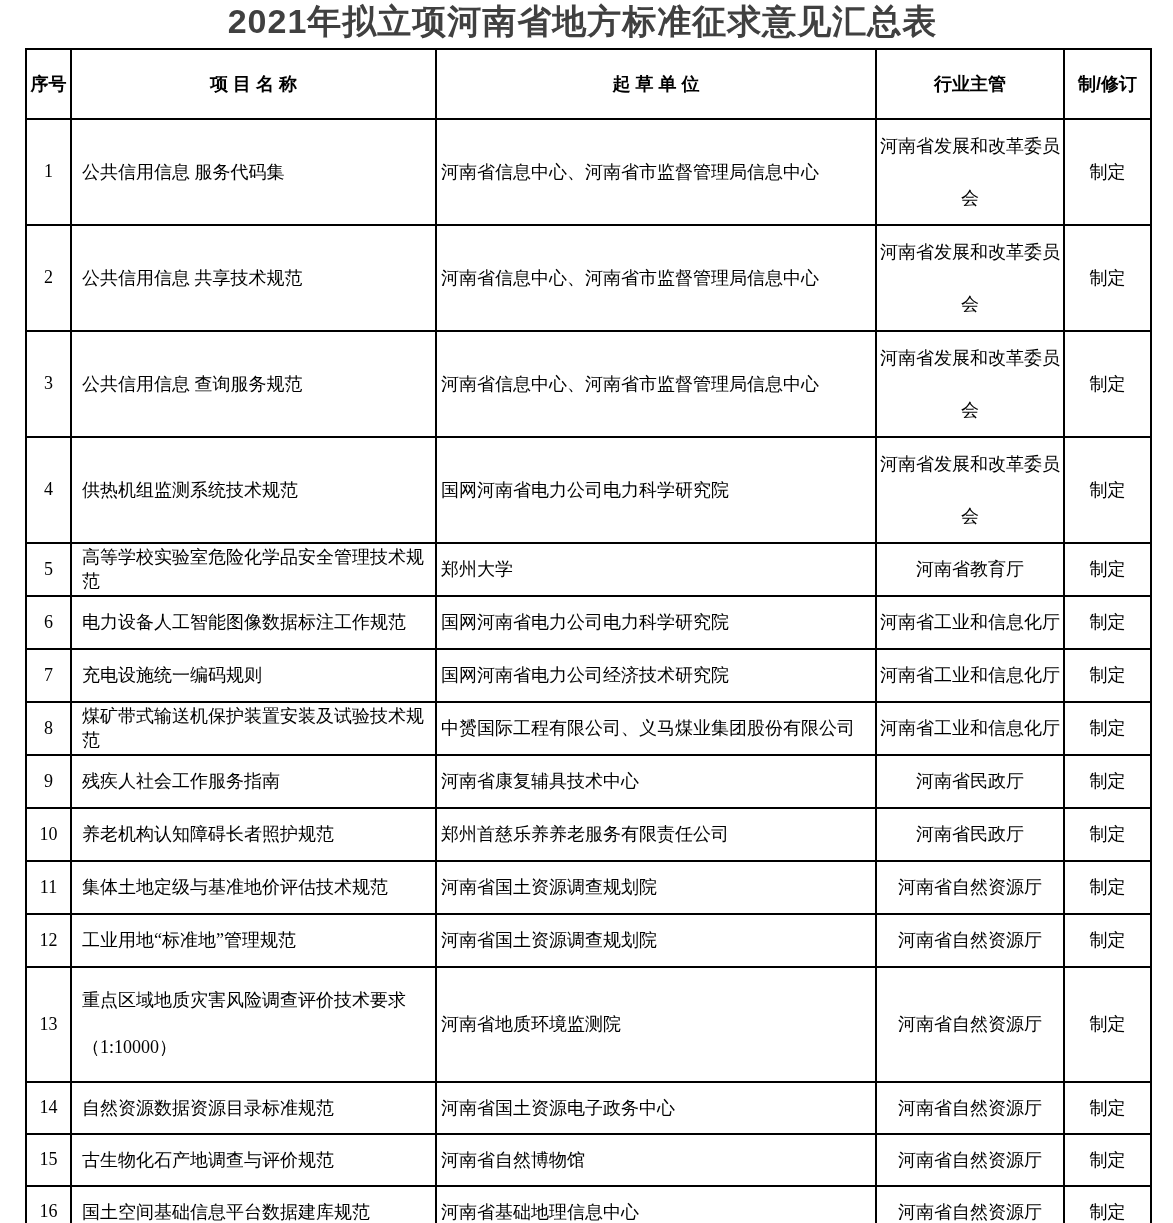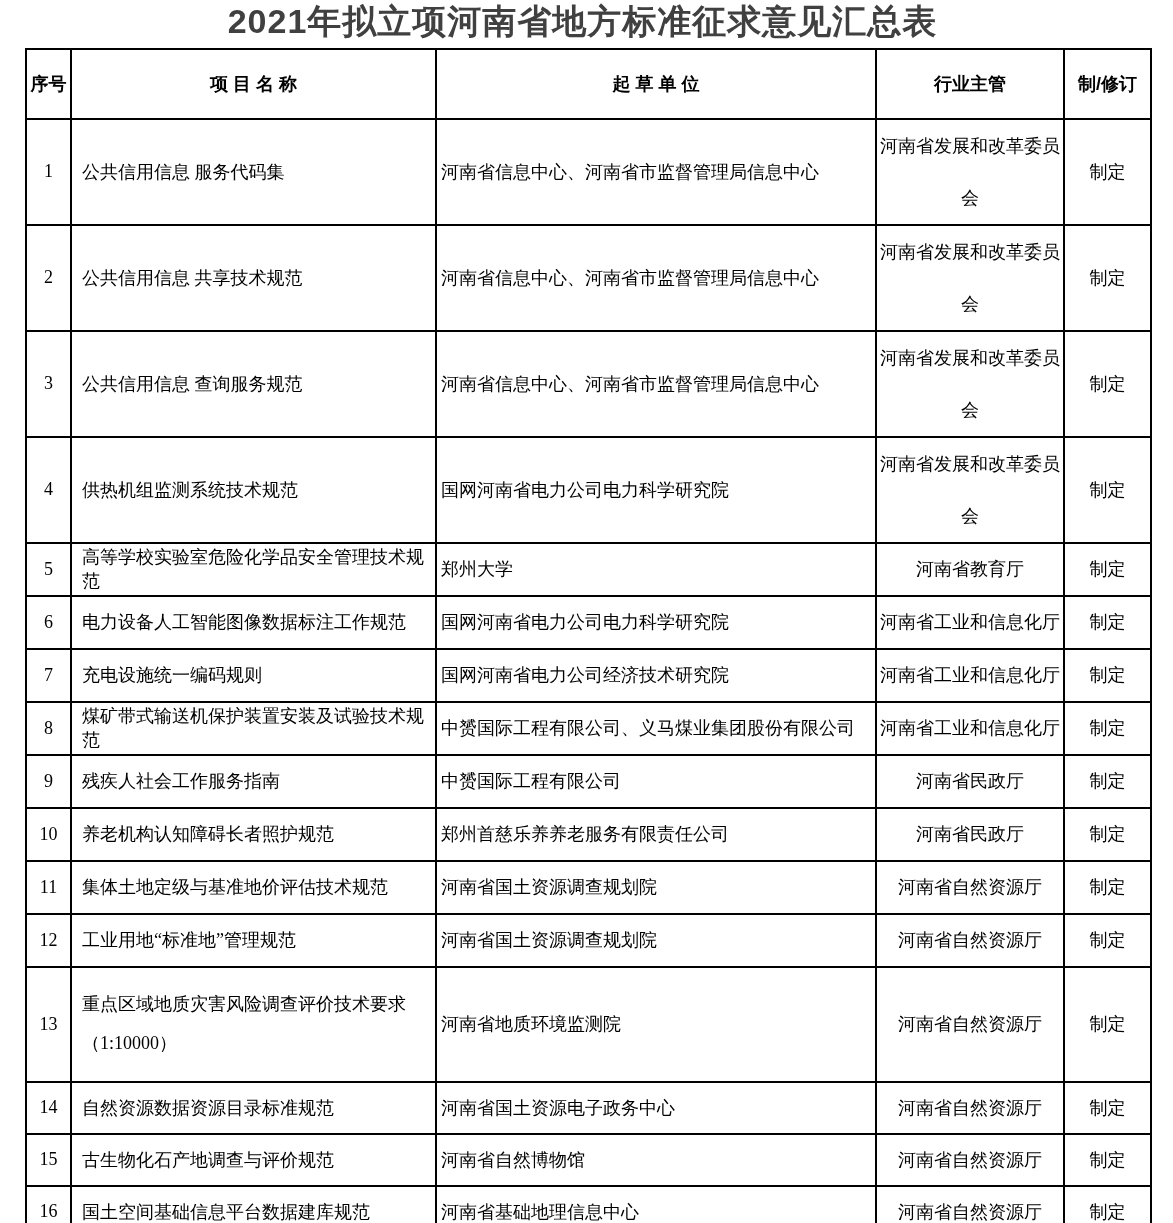--- a/index.html
+++ b/index.html
@@ -44,21 +44,21 @@
   td.c-name { text-align: left; padding: 0 10px; white-space: pre-line; }
   td.c-draft{ text-align: left; padding: 0 4px; }
   td.c-sup  { text-align: center; padding: 0 2px; font-family: Liberation Serif, serif; }
   td.c-type { text-align: center; }
   tr.h-head { height: 70px;  }
   tr.h-xl   { height: 99px;  }
   tr.h-s    { height: 53px;  }
   tr.h-l    { height: 115px; }
   tr.h-m    { height: 52px;  }
   td.sup2   { line-height: 52px; }
-  td.name2  { line-height: 39px; }
+  td.name2  { line-height: 47px; }
 </style>
 </head>
 <body>
 
 <h1 class="page-title">2021年拟立项河南省地方标准征求意见汇总表</h1>
 
 <table class="std-table">
   <colgroup>
     <col style="width:45px">
       <col style="width:365px">
@@ -128,21 +128,21 @@
     <tr class="h-s">
       <td class="c-no">8</td>
       <td class="c-name">煤矿带式输送机保护装置安装及试验技术规范</td>
       <td class="c-draft">中赟国际工程有限公司、义马煤业集团股份有限公司</td>
       <td class="c-sup">河南省工业和信息化厅</td>
       <td class="c-type">制定</td>
     </tr>
     <tr class="h-s">
       <td class="c-no">9</td>
       <td class="c-name">残疾人社会工作服务指南</td>
-      <td class="c-draft">中赟国际工程有限公司</td>
+      <td class="c-draft">河南省康复辅具技术中心</td>
       <td class="c-sup">河南省民政厅</td>
       <td class="c-type">制定</td>
     </tr>
     <tr class="h-s">
       <td class="c-no">10</td>
       <td class="c-name">养老机构认知障碍长者照护规范</td>
       <td class="c-draft">郑州首慈乐养养老服务有限责任公司</td>
       <td class="c-sup">河南省民政厅</td>
       <td class="c-type">制定</td>
     </tr>

